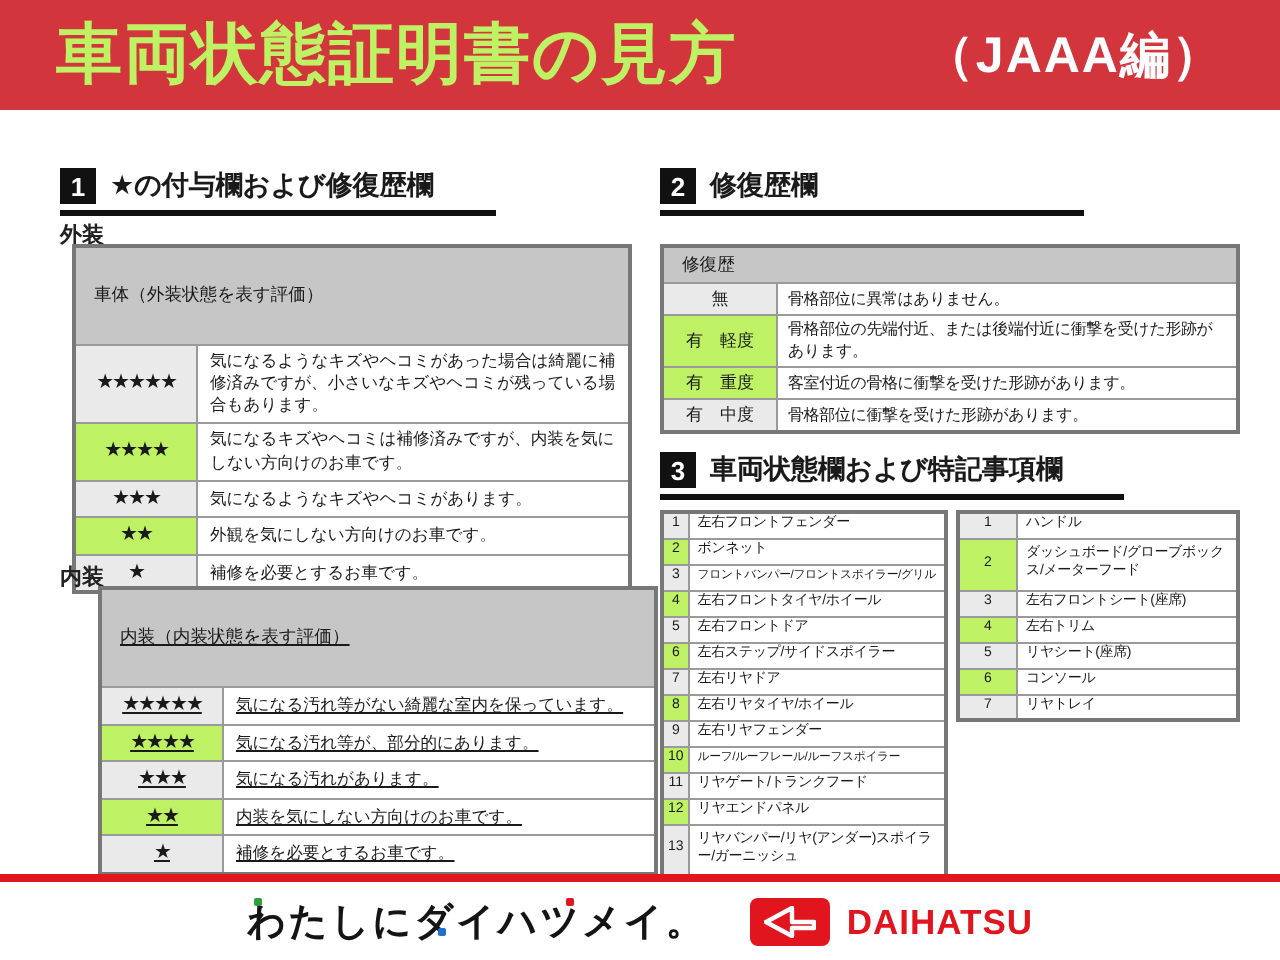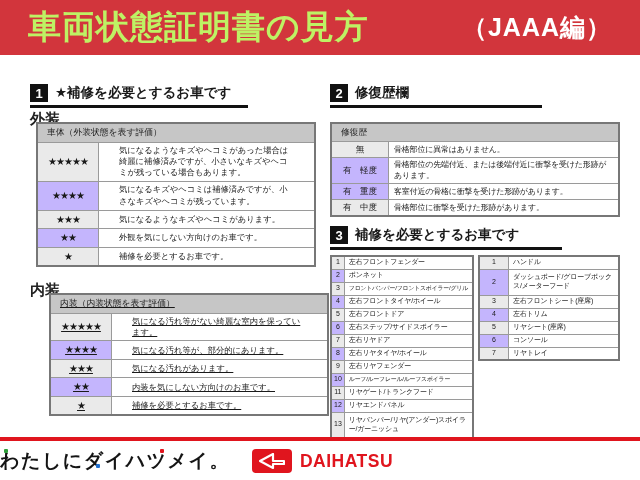--- a/index.html
+++ b/index.html
@@ -16,52 +16,52 @@
 
   
   .sec-header{position:absolute;display:flex;align-items:flex-end;border-bottom:3px solid #111;padding-bottom:3px;}
   .sec-num{width:18px;height:18px;background:#111;color:#fff;font-weight:bold;font-size:13px;
            display:flex;align-items:center;justify-content:center;flex:0 0 18px;}
   .sec-title{font-weight:bold;font-size:13.5px;margin-left:7px;white-space:nowrap;}
   #sec1{left:30px;top:84px;width:218px;}
   #sec2{left:330px;top:84px;width:212px;}
   #sec3{left:330px;top:226px;width:232px;}
 
-  .sub-label{position:absolute;font-size:15px;font-weight:bold;color:#222;}
+  .sub-label{position:absolute;font-size:11px;font-weight:bold;color:#222;}
 
   
   table{border-collapse:collapse;background:#fff;}
   .rating,.repair,.parts{position:absolute;border:2px solid #777;}
   td,th{border:1px solid #9a9a9a;vertical-align:middle;}
 
   .rating{width:280px;font-size:8.3px;line-height:1.35;}
-  .rating th{background:#c6c6c6;font-weight:normal;text-align:left;font-size:8.8px;padding:3px 9px;height:12px;}
+  .rating th{background:#c6c6c6;font-weight:normal;text-align:left;font-size:8.8px;padding:18px 9px;height:12px;}
   .rating .stars{width:56px;text-align:center;font-size:10px;letter-spacing:-1px;white-space:nowrap;padding:2px;}
-  .rating .desc{padding:2px 20px;background:#fff;}
+  .rating .desc{padding:2px 6px;background:#fff;}
   .g1{background:#eaeaea;}
-  .g2{background:#c4b5fd;}
+  .g2{background:#bef264;}
 
   .repair{left:330px;top:122px;width:290px;font-size:8px;line-height:1.3;}
   .repair th{background:#c6c6c6;font-weight:normal;text-align:left;font-size:8.8px;padding:3px 9px;height:11px;}
   .repair .grade{width:52px;text-align:center;font-size:8.5px;padding:2px;white-space:nowrap;}
   .repair .desc{padding:2px 5px;background:#fff;letter-spacing:-0.2px;}
   .repair tr{height:14px;}
 
   .parts{width:142px;font-size:7px;line-height:1.25;}
   .parts .no{width:24px;text-align:center;padding:1px 2px;}
   .parts .nm{padding:1px 4px;background:#fff;letter-spacing:-0.2px;}
   .parts tr{height:13px;}
   .parts tr.dbl{height:26px;}
   .squeeze{font-size:5.9px;white-space:nowrap;overflow:hidden;}
   #parts-left{left:330px;top:255px;}
   #parts-right{left:478px;top:255px;}
 
   
   .footer-line{position:absolute;left:0;top:437px;width:640px;height:4px;background:#e0151e;}
-  .footer{position:absolute;left:0;top:444px;width:640px;height:34px;display:flex;align-items:center;}
+  .footer{position:absolute;left:0;top:444px;width:640px;height:34px;display:flex;align-items:center;justify-content:center;}
   .tagline{font-weight:bold;font-size:19px;letter-spacing:1.5px;color:#141414;position:relative;}
   .tagline .dot{position:absolute;width:4px;height:4px;border-radius:1px;}
   .dot.green{background:#2e9e3a;left:4px;top:1px;}
   .dot.blue{background:#1f6fd0;left:96px;top:16px;}
   .dot.red{background:#e0151e;left:160px;top:1px;}
   .brandmark{display:flex;align-items:center;margin-left:22px;}
   .d-box{width:40px;height:24px;background:#e0151e;border-radius:4px;display:flex;align-items:center;justify-content:center;}
   .brand-text{color:#e0151e;font-weight:bold;font-size:17.5px;letter-spacing:0.5px;margin-left:8px;}
 </style>
 </head>
@@ -69,38 +69,38 @@
 
 <div class="page">
 
   <div class="topbar">
     <div class="title">車両状態証明書の見方</div>
     <div class="edition">（JAAA編）</div>
   </div>
 
   <div class="sec-header" id="sec1">
     <div class="sec-num">1</div>
-    <div class="sec-title">★補修を必要とするお車です</div>
+    <div class="sec-title">★の付与欄および修復歴欄</div>
   </div>
 
   <div class="sub-label" style="left:30px;top:110px;">外装</div>
   <table class="rating" style="left:36px;top:122px;">
     <thead>
       <tr>
           <th colspan="2">車体（外装状態を表す評価）</th>
         </tr>
     </thead>
     <tbody>
       <tr style="height:31px;">
         <td class="stars g1">★★★★★</td>
         <td class="desc">気になるようなキズやヘコミがあった場合は綺麗に補修済みですが、小さいなキズやヘコミが残っている場合もあります。</td>
       </tr>
       <tr style="height:29px;">
         <td class="stars g2">★★★★</td>
-        <td class="desc">気になるキズやヘコミは補修済みですが、小さなキズやヘコミが残っています。</td>
+        <td class="desc">気になるキズやヘコミは補修済みですが、内装を気にしない方向けのお車です。</td>
       </tr>
       <tr style="height:16px;">
         <td class="stars g1">★★★</td>
         <td class="desc">気になるようなキズやヘコミがあります。</td>
       </tr>
       <tr style="height:16px;">
         <td class="stars g2">★★</td>
         <td class="desc">外観を気にしない方向けのお車です。</td>
       </tr>
       <tr style="height:16px;">
@@ -167,21 +167,21 @@
       </tr>
       <tr>
         <td class="grade g1">有　中度</td>
         <td class="desc">骨格部位に衝撃を受けた形跡があります。</td>
       </tr>
     </tbody>
   </table>
 
   <div class="sec-header" id="sec3">
     <div class="sec-num">3</div>
-    <div class="sec-title">補修を必要とするお車です</div>
+    <div class="sec-title">車両状態欄および特記事項欄</div>
   </div>
 
   <table class="parts" id="parts-left">
     <tbody>
       <tr>
         <td class="no g1">1</td>
         <td class="nm">左右フロントフェンダー</td>
       </tr>
       <tr>
         <td class="no g2">2</td>

